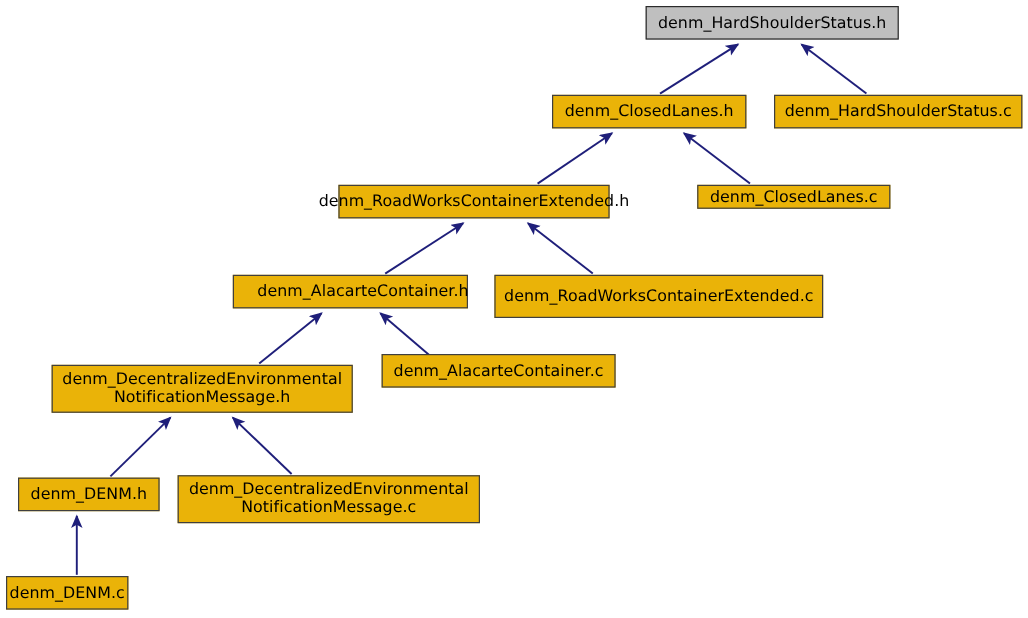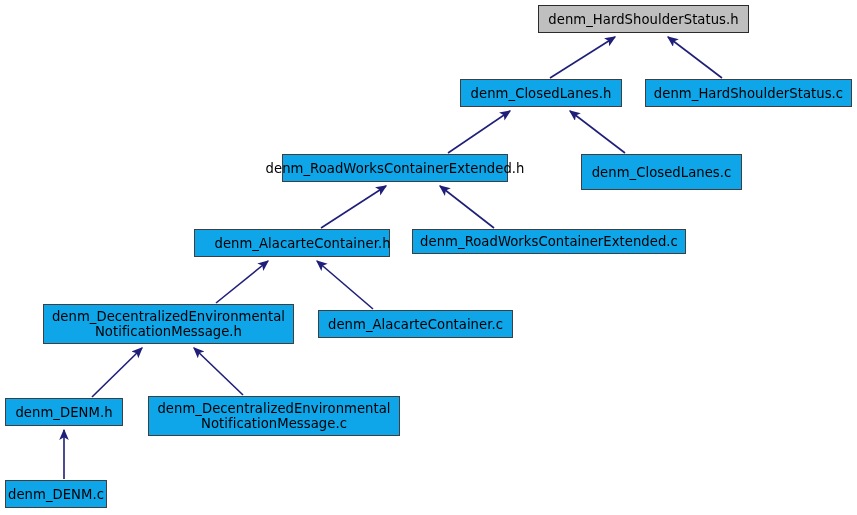--- a/index.html
+++ b/index.html
@@ -24,21 +24,21 @@
     height: 515px;
     pointer-events: none;
   }
   .node {
     position: absolute;
     box-sizing: border-box;
     display: flex;
     align-items: center;
     justify-content: center;
     text-align: center;
-    background: #0ea5e9;
+    background: #eab308;
     border: 1px solid #3f3f3f;
     color: #000000;
     font-size: 13.2px;
     line-height: 15px;
     letter-spacing: 0.05px;
     white-space: pre-line;
     z-index: 2;
   }
   .node.root {
     background: #bfbfbf;
@@ -70,24 +70,24 @@
       <line x1="373" y1="309" x2="317" y2="261" stroke="#1f1f7a" stroke-width="1.6" marker-end="url(#arrowhead)"></line>
       <line x1="92" y1="397" x2="142" y2="348" stroke="#1f1f7a" stroke-width="1.6" marker-end="url(#arrowhead)"></line>
       <line x1="243" y1="395" x2="194" y2="348" stroke="#1f1f7a" stroke-width="1.6" marker-end="url(#arrowhead)"></line>
       <line x1="64" y1="479" x2="64" y2="430" stroke="#1f1f7a" stroke-width="1.6" marker-end="url(#arrowhead)"></line>
     </svg>
   <div id="node-layer">
       <div class="node root" style="left: 538px; top: 5px; width: 211px; height: 28px;"><span class="node-label">denm_HardShoulderStatus.h</span></div>
       <div class="node" style="left: 460px; top: 79px; width: 162px; height: 28px;"><span class="node-label">denm_ClosedLanes.h</span></div>
       <div class="node" style="left: 645px; top: 79px; width: 207px; height: 28px; text-align: center;"><span class="node-label">denm_HardShoulderStatus.c</span></div>
       <div class="node" style="left: 282px; top: 154px; width: 226px; height: 28px;"><span class="node-label">denm_RoadWorksContainerExtended.h</span></div>
-      <div class="node" style="left: 581px; top: 154px; width: 161px; height: 36px; justify-content: center;"><span class="node-label">denm_ClosedLanes.c</span></div>
+      <div class="node" style="left: 581px; top: 154px; width: 161px; height: 20px; justify-content: center;"><span class="node-label">denm_ClosedLanes.c</span></div>
       <div class="node" style="left: 194px; top: 229px; width: 196px; height: 28px; padding-left: 21px;"><span class="node-label">denm_AlacarteContainer.h</span></div>
-      <div class="node" style="left: 412px; top: 229px; width: 274px; height: 25px;"><span class="node-label">denm_RoadWorksContainerExtended.c</span></div>
+      <div class="node" style="left: 412px; top: 229px; width: 274px; height: 36px;"><span class="node-label">denm_RoadWorksContainerExtended.c</span></div>
       <div class="node" style="left: 43px; top: 304px; width: 251px; height: 40px;"><span class="node-label">denm_DecentralizedEnvironmental
 NotificationMessage.h</span></div>
-      <div class="node" style="left: 318px; top: 310px; width: 195px; height: 28px;"><span class="node-label">denm_AlacarteContainer.c</span></div>
-      <div class="node" style="left: 5px; top: 398px; width: 118px; height: 28px;"><span class="node-label">denm_DENM.h</span></div>
+      <div class="node" style="left: 318px; top: 295px; width: 195px; height: 28px;"><span class="node-label">denm_AlacarteContainer.c</span></div>
+      <div class="node" style="left: 15px; top: 398px; width: 118px; height: 28px;"><span class="node-label">denm_DENM.h</span></div>
       <div class="node" style="left: 148px; top: 396px; width: 252px; height: 40px;"><span class="node-label">denm_DecentralizedEnvironmental
 NotificationMessage.c</span></div>
       <div class="node" style="left: 5px; top: 480px; width: 102px; height: 28px;"><span class="node-label">denm_DENM.c</span></div>
     </div>
 </div>
 
 </body></html>

